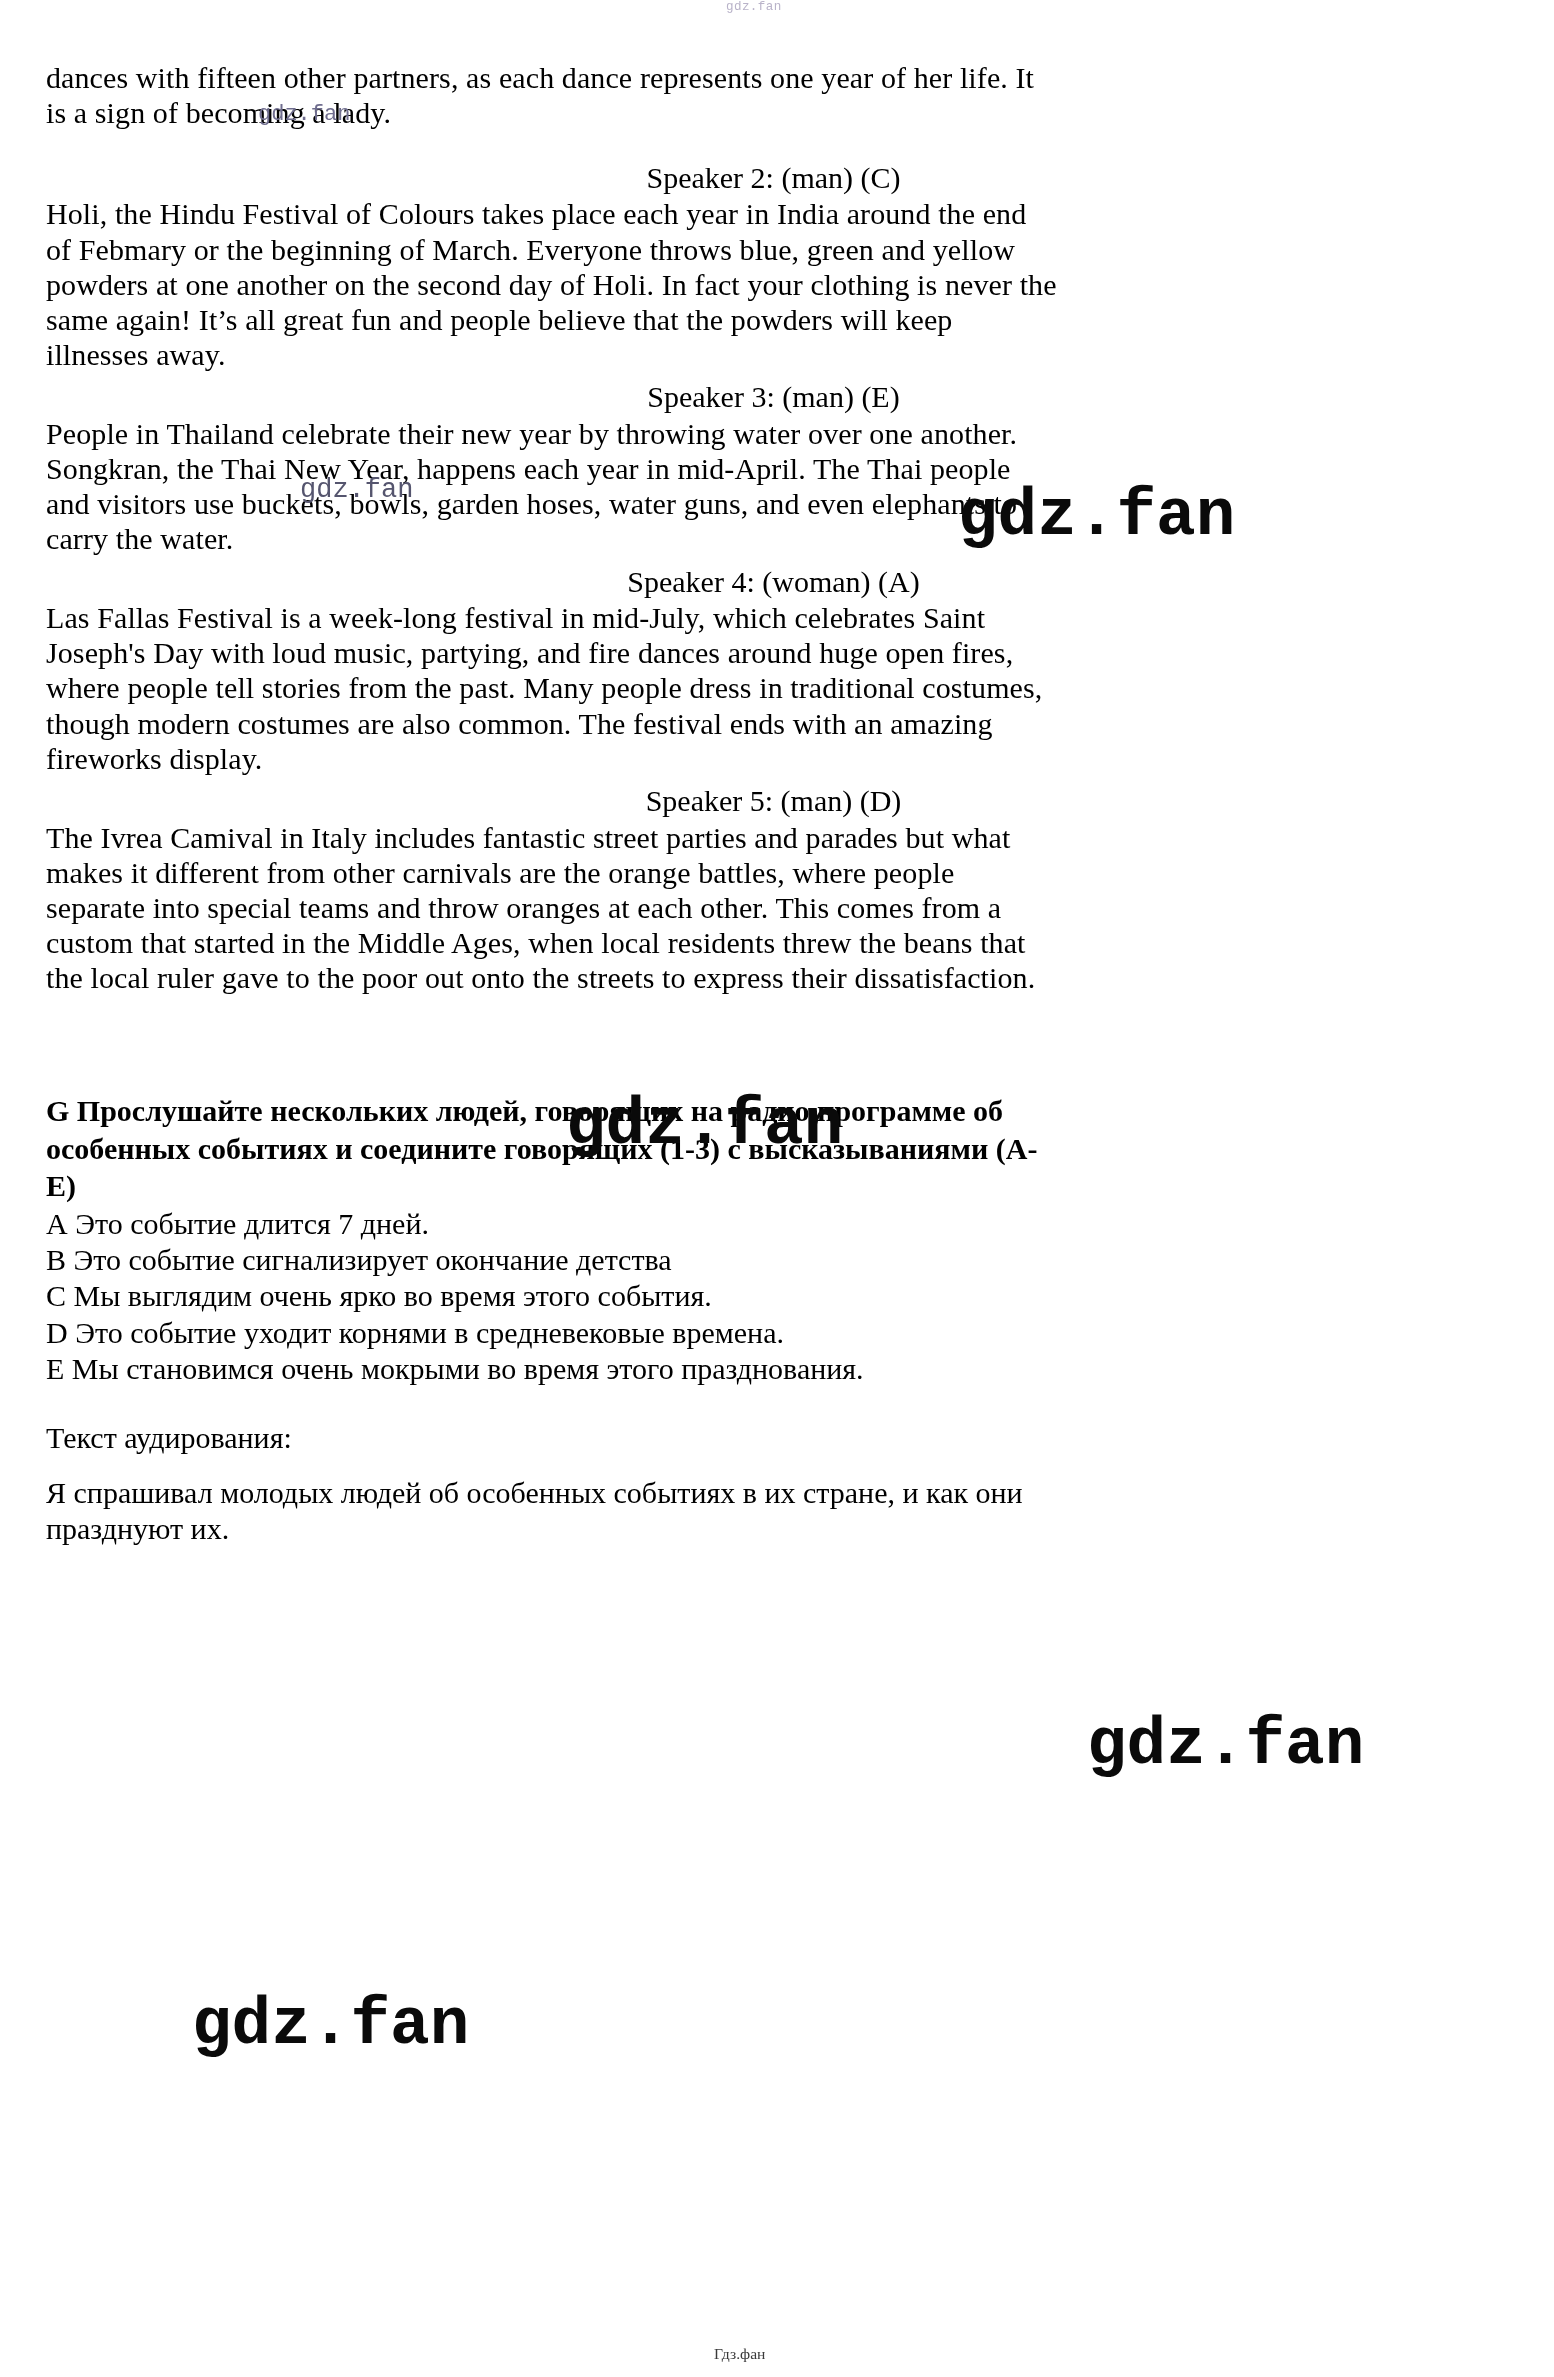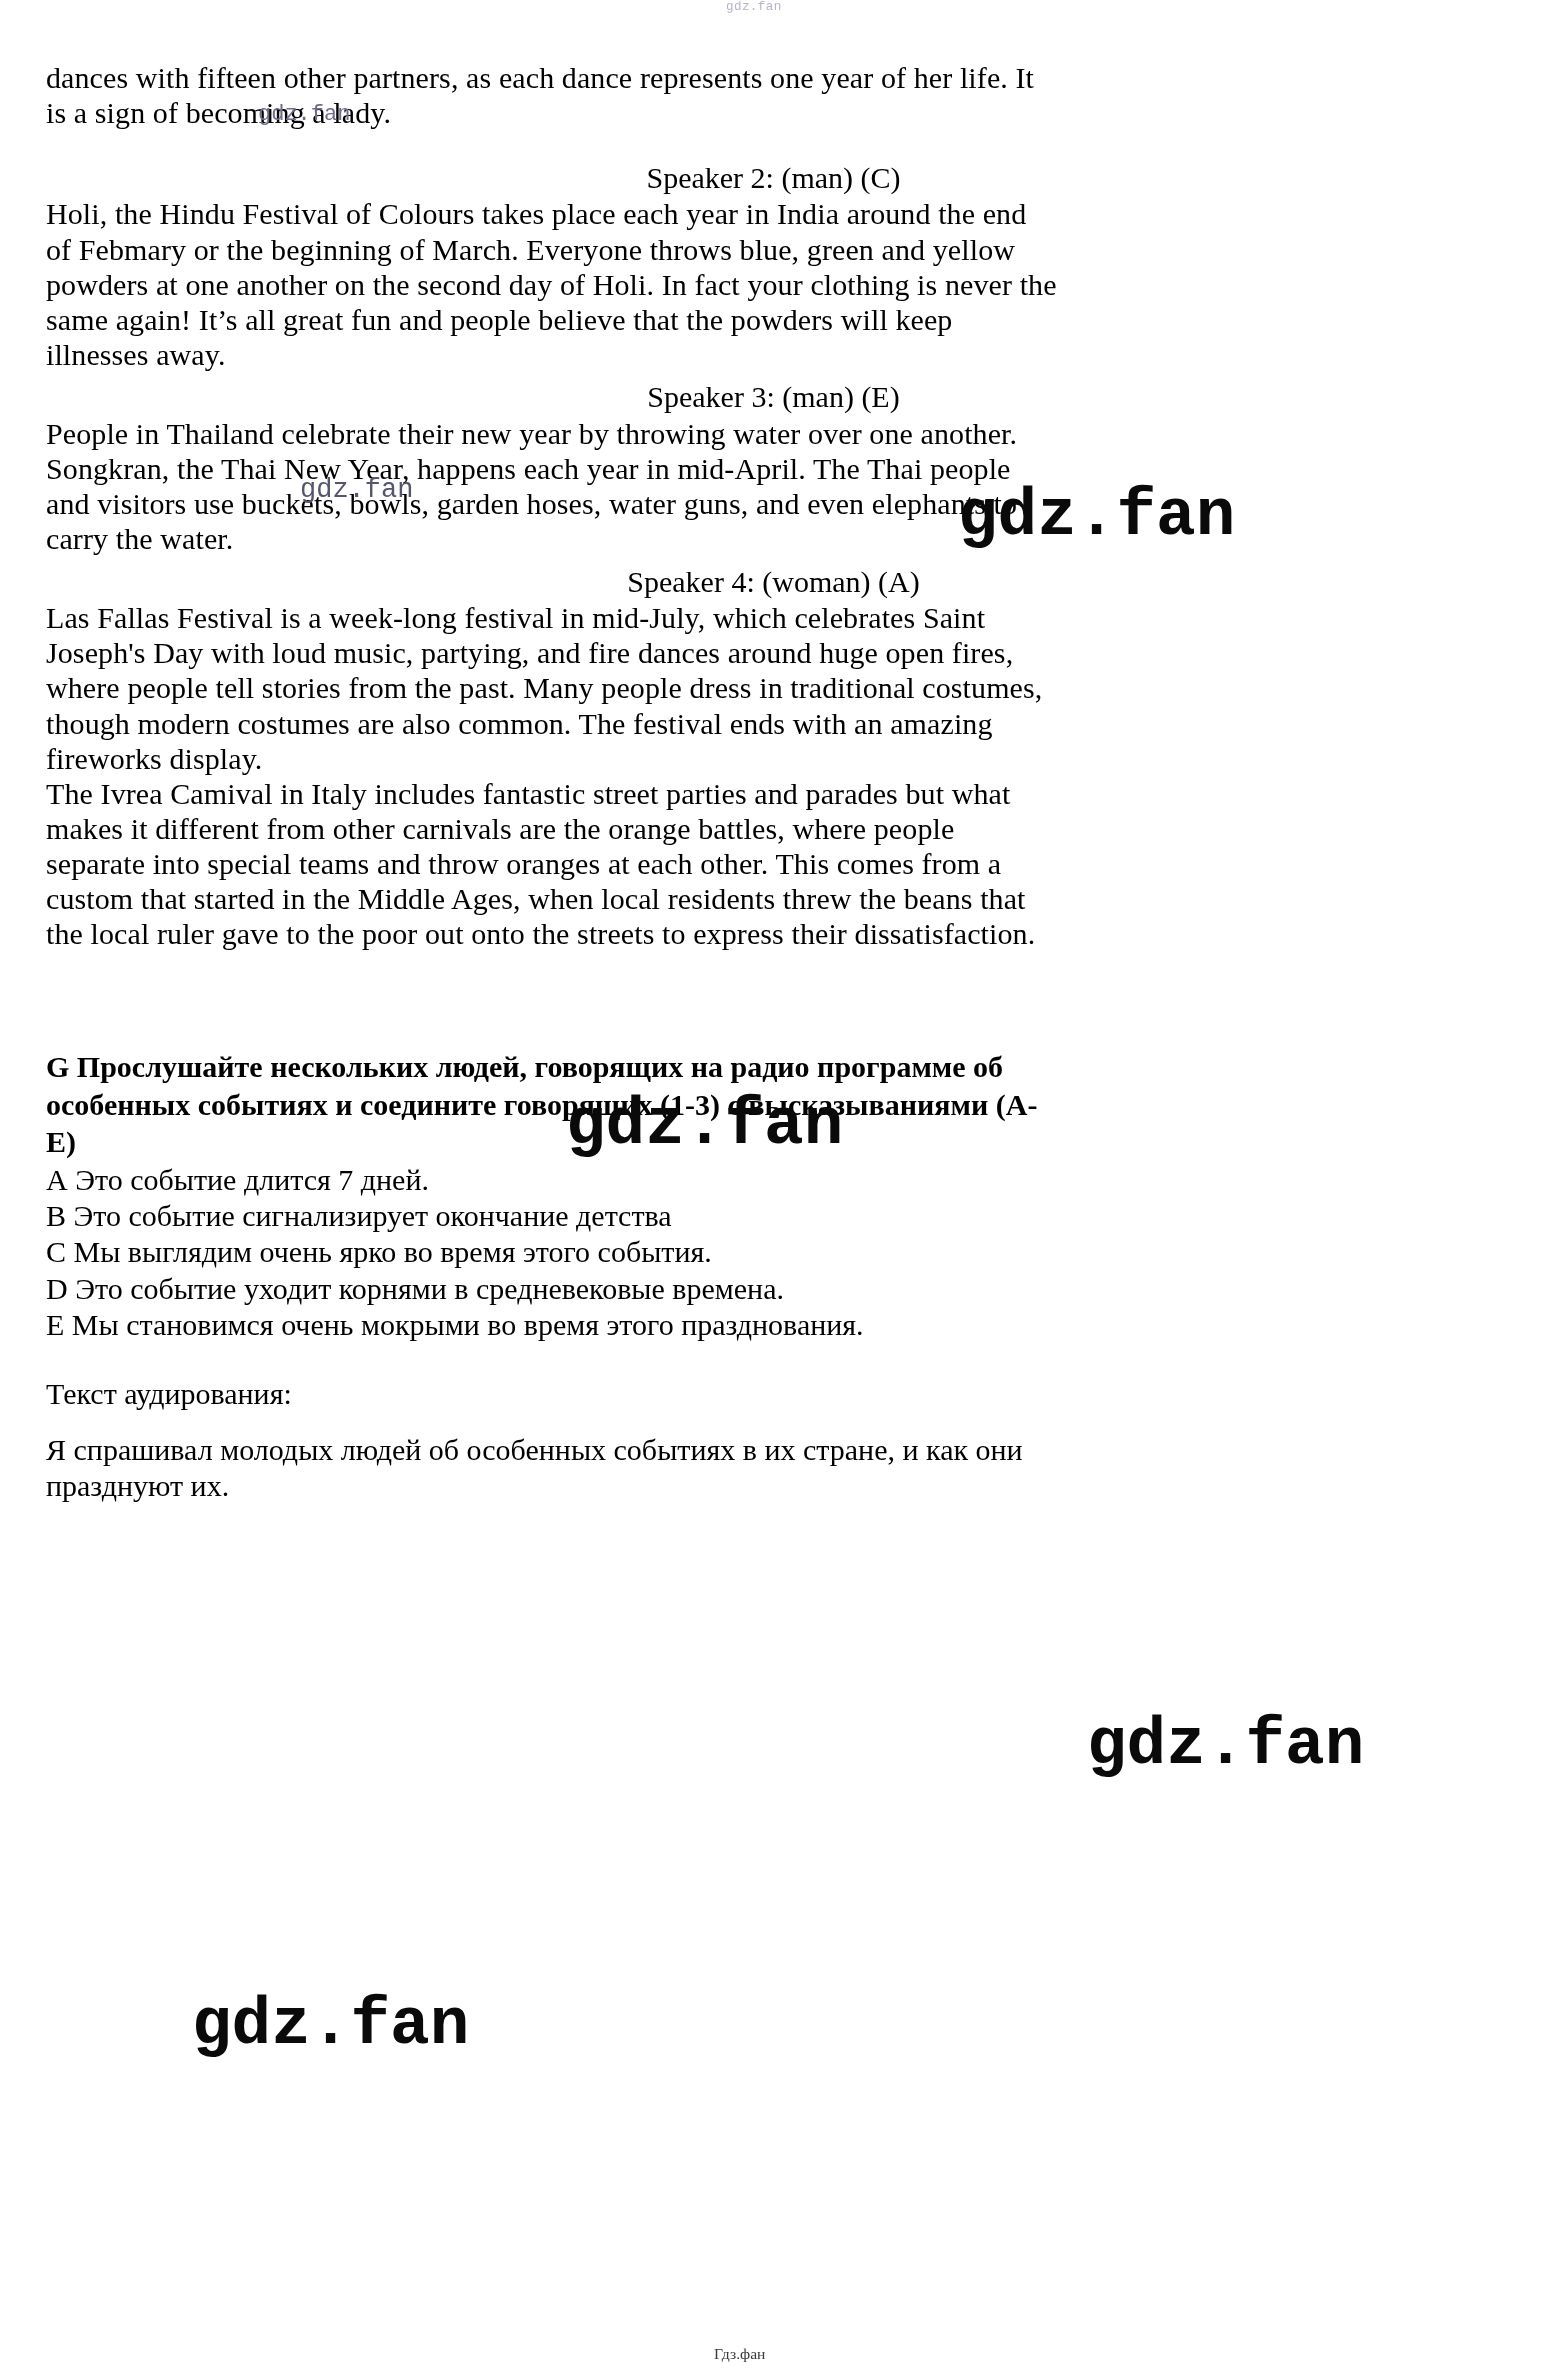--- a/index.html
+++ b/index.html
@@ -155,20 +155,21 @@
     <p class="para tight">and visitors use buckets, bowls, garden hoses, water guns, and even elephants to</p>
     <p class="para tight">carry the water.</p>
 
     <p class="speaker">Speaker 4: (woman) (A)</p>
     <p class="para tight">Las Fallas Festival is a week-long festival in mid-July, which celebrates Saint</p>
     <p class="para tight">Joseph's Day with loud music, partying, and fire dances around huge open fires,</p>
     <p class="para tight">where people tell stories from the past. Many people dress in traditional costumes,</p>
     <p class="para tight">though modern costumes are also common. The festival ends with an amazing</p>
     <p class="para tight">fireworks display.</p>
 
+    <p class="speaker">Speaker 5: (man) (D)</p>
     <p class="para tight">The Ivrea Camival in Italy includes fantastic street parties and parades but what</p>
     <p class="para tight">makes it different from other carnivals are the orange battles, where people</p>
     <p class="para tight">separate into special teams and throw oranges at each other. This comes from a</p>
     <p class="para tight">custom that started in the Middle Ages, when local residents threw the beans that</p>
     <p class="para tight">the local ruler gave to the poor out onto the streets to express their dissatisfaction.</p>
 
     <div class="spacer-lg"></div>
 
     <p class="task-heading">G Прослушайте нескольких людей, говорящих на радио программе об</p>
     <p class="task-heading">особенных событиях и соедините говорящих (1-3) с высказываниями (A-</p>

